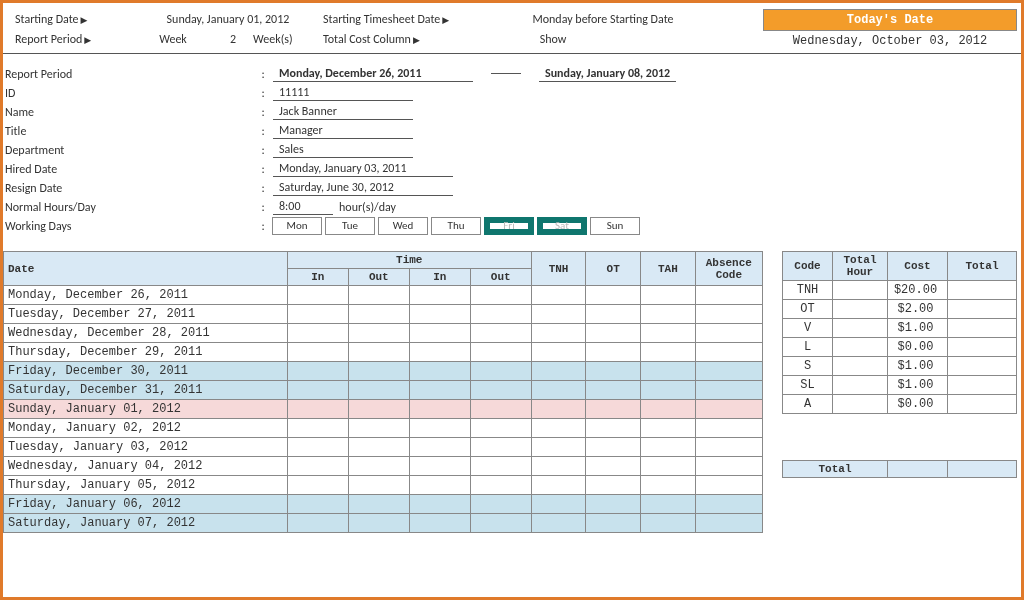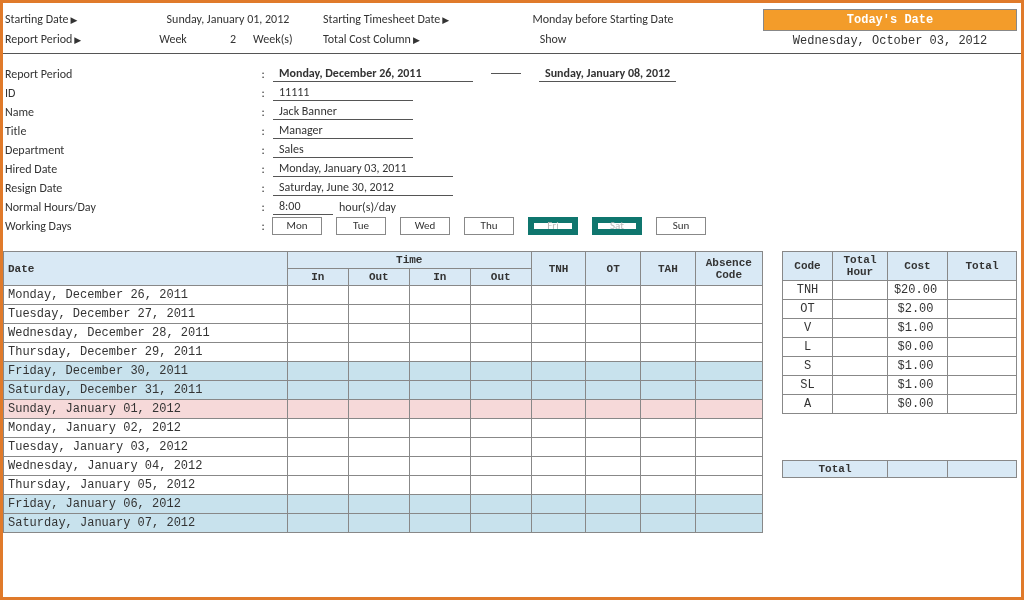--- a/index.html
+++ b/index.html
@@ -14,21 +14,21 @@
     border: 3px solid #e07a2a;
     position: relative;
   }
   .top-config {
     display: flex;
     padding: 6px 0 0 0;
   }
   .top-left { flex: 0 0 760px; }
   .top-right { flex: 1; padding-right: 4px; font-family: Liberation Mono, monospace; }
   .cfg-row { display: flex; align-items: center; height: 20px; }
-  .cfg-label { width: 130px; padding-left: 2px; font-size: 12px; }
+  .cfg-label { width: 130px; padding-left: 12px; font-size: 12px; }
   .cfg-val { width: 190px; text-align: center; font-size: 12px; }
   .cfg-label2 { width: 170px; font-size: 12px; }
   .cfg-val2 { width: 220px; text-align: center; font-size: 12px; }
   .tri { font-size: 9px; margin-left: 2px; }
   .todays-box {
     background: #f39c2a;
     color: #fff;
     font-weight: bold;
     text-align: center;
     padding: 3px 0;
@@ -47,21 +47,21 @@
   .info-labels { width: 270px; }
   .info-labels .row { display:flex; height: 19px; align-items:center; }
   .info-labels .lab { flex:1; padding-left:2px; }
   .info-labels .colon { width: 20px; text-align:center; }
   .info-vals { flex: 1; }
   .info-vals .row { height: 19px; display:flex; align-items:center; }
   .uline { border-bottom: 1px solid #555; padding: 0 6px 1px 6px; min-width: 140px; display:inline-block; }
   .bold { font-weight: bold; }
   .period-dash { margin: 0 18px; border-bottom:1px solid #555; width:30px; display:inline-block; height:1px; vertical-align:middle;}
 
-  .days-row { display:flex; gap:15px; }
+  .days-row { display:flex; gap:4px; }
   .day-cell {
     border: 1px solid #888; width: 50px; height: 18px;
     display:flex; align-items:center; justify-content:center;
     font-size:11px; margin-left:-1px;
   }
   .day-off { color:#bbb; border:6px solid #0f766e; }
 
   .main-area { display:flex; gap: 19px; padding: 8px 4px 0 0; font-family: Liberation Mono, monospace; }
   .left-table { flex: 0 0 760px; }
   .right-table { flex: 1; }

